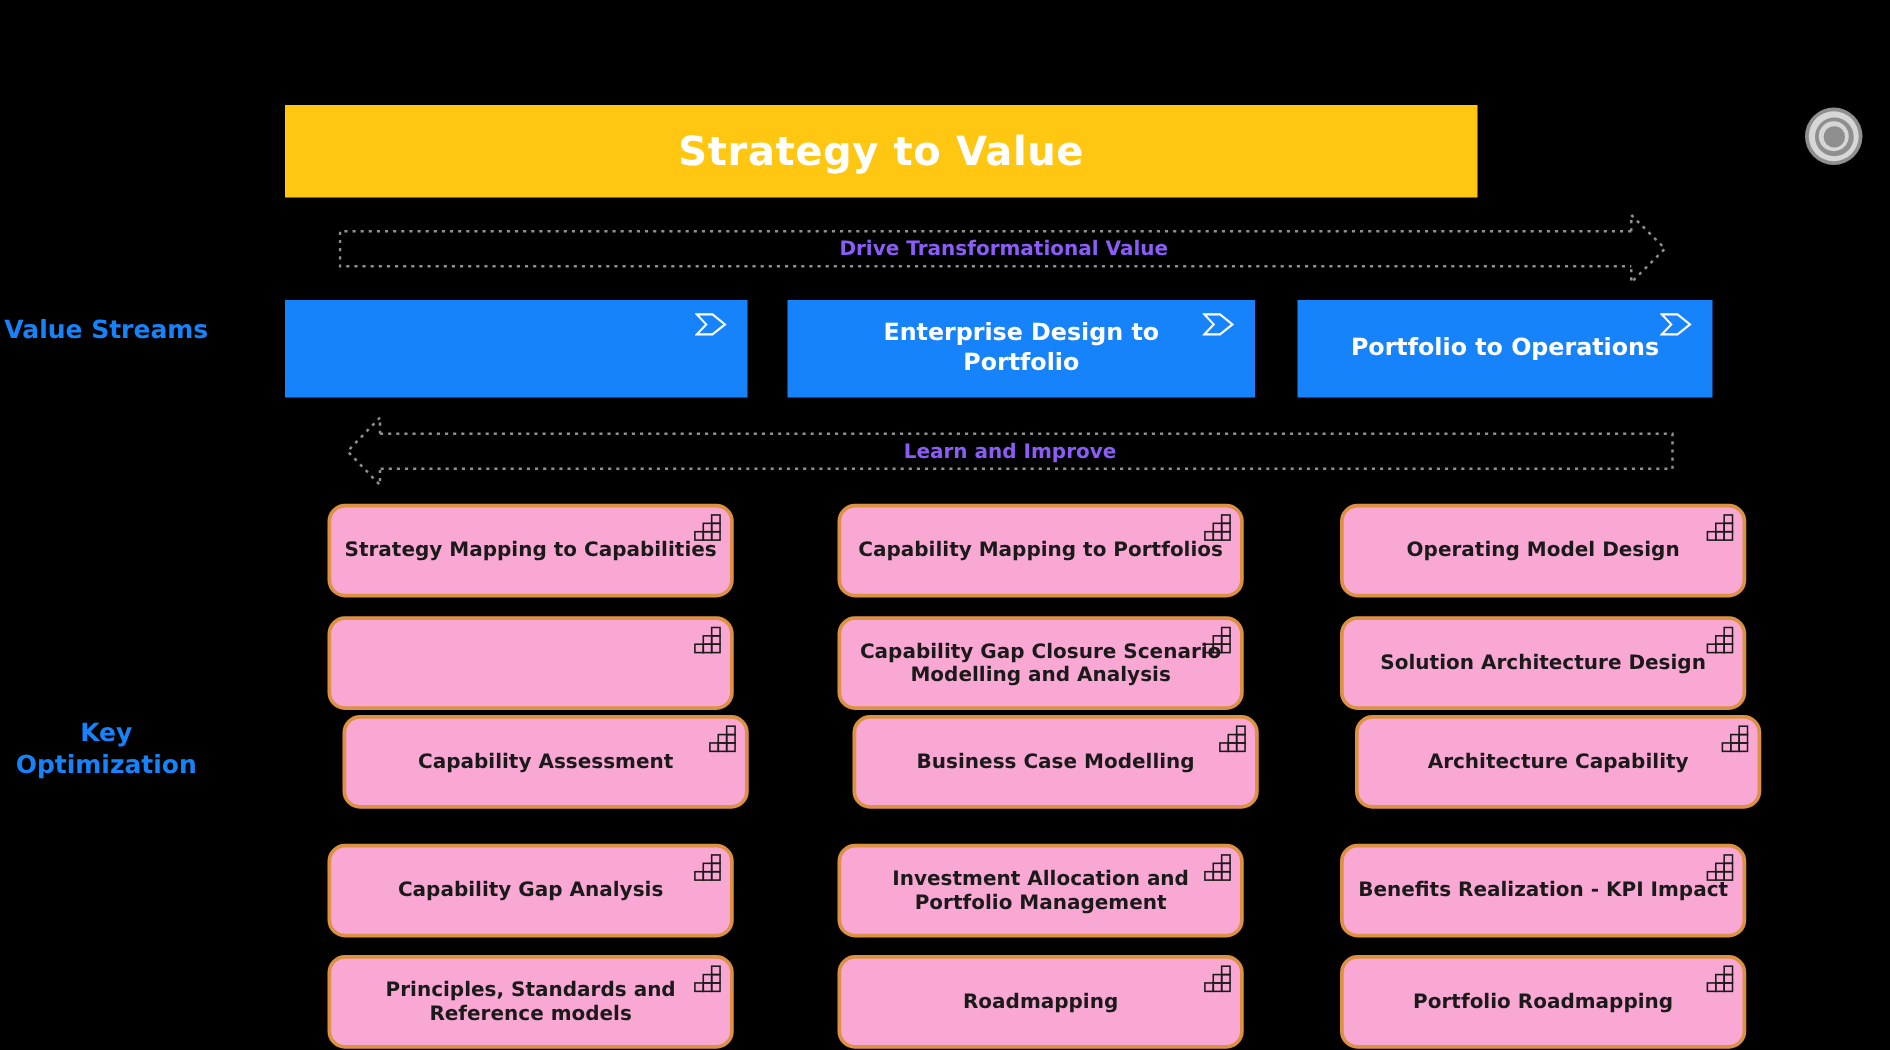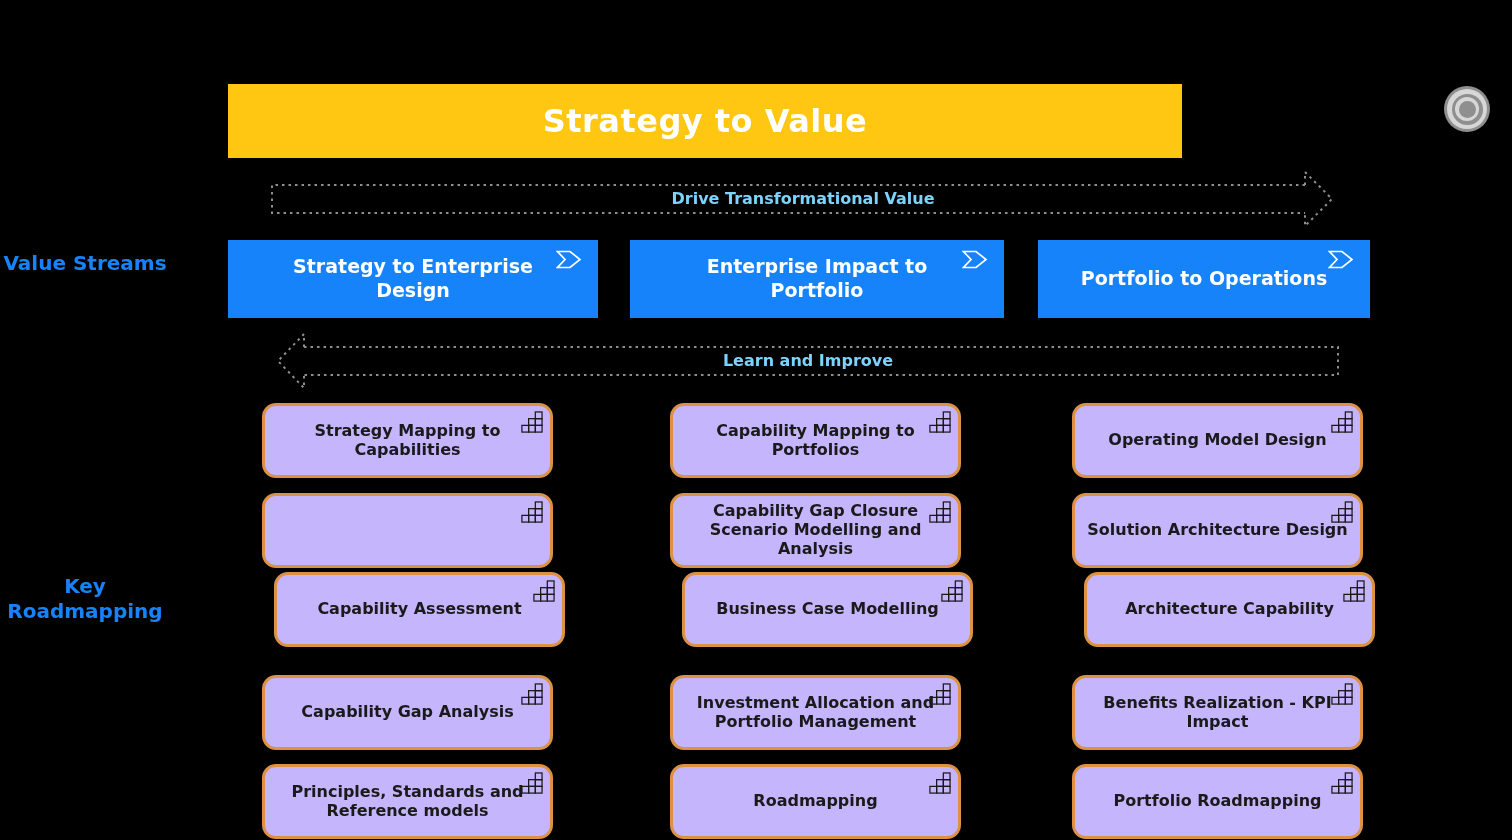--- a/index.html
+++ b/index.html
@@ -18,21 +18,21 @@
   .target{position:absolute;left:1444px;top:86px;width:46px;height:46px;}
   .ring{border-radius:50%;display:flex;align-items:center;justify-content:center;}
   .r1{width:46px;height:46px;background:#8F8F8F;}
   .r2{width:40px;height:40px;background:#D7D7D7;}
   .r3{width:31px;height:31px;background:#8F8F8F;}
   .r4{width:24px;height:24px;background:#D7D7D7;}
   .r5{width:17px;height:17px;background:#8F8F8F;}
   
   .arrow-svg{position:absolute;}
   .arrow-label{
-    position:absolute;text-align:center;color:#7dd3fc;
+    position:absolute;text-align:center;color:#8b5cf6;
     font-weight:bold;font-size:16px;line-height:20px;
   }
   
   .vs-box{
     position:absolute;top:240px;height:78px;background:#1783FA;
     display:flex;align-items:center;justify-content:center;text-align:center;
     color:#ffffff;font-weight:bold;font-size:19px;line-height:1.25;
     padding:0 30px;box-sizing:border-box;cursor:pointer;
   }
   .vs-1{left:228px;width:370px;}
@@ -41,22 +41,22 @@
   .vs-icon{position:absolute;top:10px;right:16px;line-height:0;}
   
   .side-label{
     position:absolute;left:0;width:170px;text-align:center;
     color:#1783FA;font-weight:bold;font-size:20px;line-height:1.25;
   }
   .side-vs{top:251px;}
   .side-kc{top:574px;}
   
   .cap-box{
-    position:absolute;width:291px;height:75px;box-sizing:border-box;
-    background:#c4b5fd;border:3px solid #DD9143;border-radius:14px;
+    position:absolute;width:325px;height:75px;box-sizing:border-box;
+    background:#f9a8d4;border:3px solid #DD9143;border-radius:14px;
     display:flex;align-items:center;justify-content:center;text-align:center;
     color:#1A1A1A;font-weight:bold;font-size:16px;line-height:1.18;
     padding:0 8px;cursor:pointer;
   }
   .cap-icon{position:absolute;top:5px;right:7px;line-height:0;}
   .c1{left:262px;}  .c2{left:670px;}  .c3{left:1072px;}
   .row1{top:403px;} .row2{top:493px;} .row3{top:572px;margin-left:12px;} .row4{top:675px;} .row5{top:764px;}
 </style>
 </head>
 <body>
@@ -82,49 +82,48 @@
   </g>
 </svg>
 <div class="arrow-label" style="left:271px;top:189px;width:1064px">Drive Transformational Value</div>
 
 <div class="vs-box vs-1">
   <span class="vs-icon">
     <svg width="26" height="19" viewBox="0 0 26 19">
       <polygon points="1.5,1.5 14,1.5 24,9.5 14,17.5 1.5,17.5 9,9.5" fill="none" stroke="#ffffff" stroke-width="1.7"></polygon>
     </svg>
   </span>
-  <span>Strategy to Enterprise Design</span>
 </div>
 <div class="vs-box vs-2">
   <span class="vs-icon">
     <svg width="26" height="19" viewBox="0 0 26 19">
       <polygon points="1.5,1.5 14,1.5 24,9.5 14,17.5 1.5,17.5 9,9.5" fill="none" stroke="#ffffff" stroke-width="1.7"></polygon>
     </svg>
   </span>
-  <span>Enterprise Impact to Portfolio</span>
+  <span>Enterprise Design to Portfolio</span>
 </div>
 <div class="vs-box vs-3">
   <span class="vs-icon">
     <svg width="26" height="19" viewBox="0 0 26 19">
       <polygon points="1.5,1.5 14,1.5 24,9.5 14,17.5 1.5,17.5 9,9.5" fill="none" stroke="#ffffff" stroke-width="1.7"></polygon>
     </svg>
   </span>
   <span>Portfolio to Operations</span>
 </div>
 
 <svg class="arrow-svg" style="left:276px;top:330px" width="1064" height="62">
   <g stroke="#8F8F8F" stroke-width="2" stroke-dasharray="2.5,4" fill="none">
     <path d="M28,17 H1062 V45 H28"></path>
     <path d="M28,17 V4 L2,31 L28,58 V45"></path>
   </g>
 </svg>
 <div class="arrow-label" style="left:276px;top:351px;width:1064px">Learn and Improve</div>
 
 <div class="side-label side-vs">Value Streams</div>
-<div class="side-label side-kc">Key Roadmapping</div>
+<div class="side-label side-kc">Key Optimization</div>
 
 <div class="cap-box c1 row1">
   <span class="cap-icon">
     <svg width="23" height="23" viewBox="0 0 24 24">
         <g fill="none" stroke="#1A1A1A" stroke-width="1.3">
       <rect x="16" y="1" width="7" height="7"></rect>
           <rect x="9" y="8" width="7" height="7"></rect>
           <rect x="16" y="8" width="7" height="7"></rect>
       <rect x="2" y="15" width="7" height="7"></rect>
           <rect x="9" y="15" width="7" height="7"></rect>

